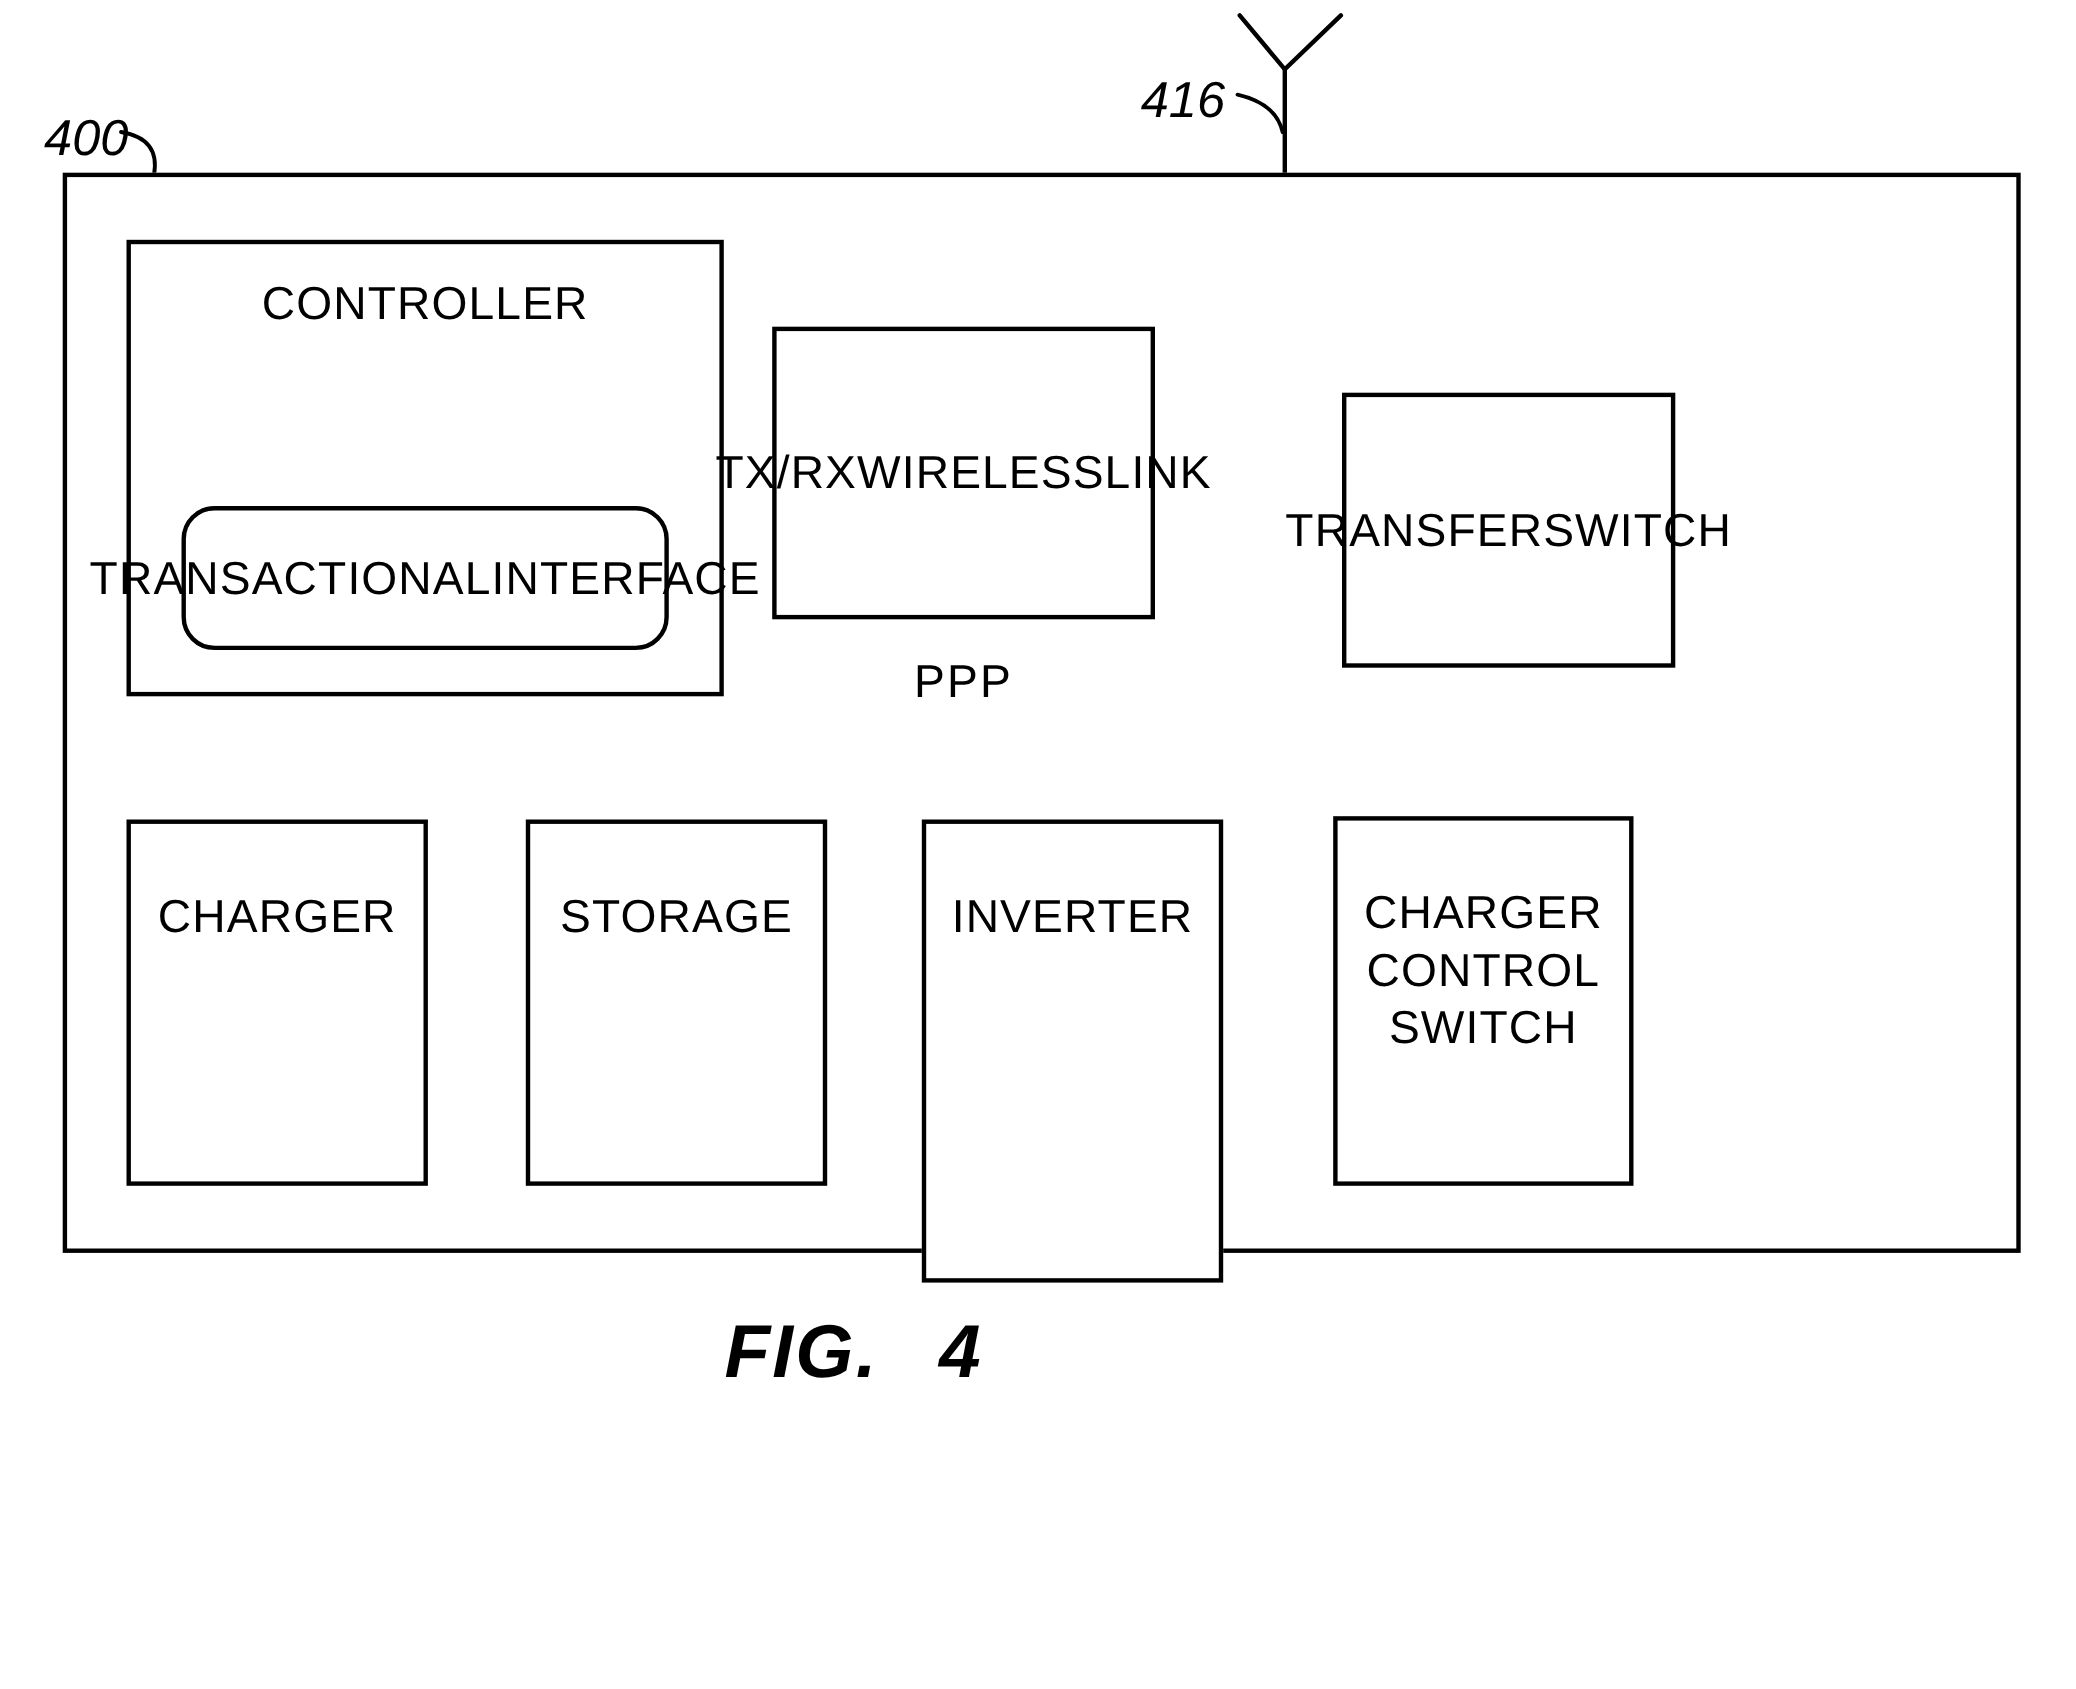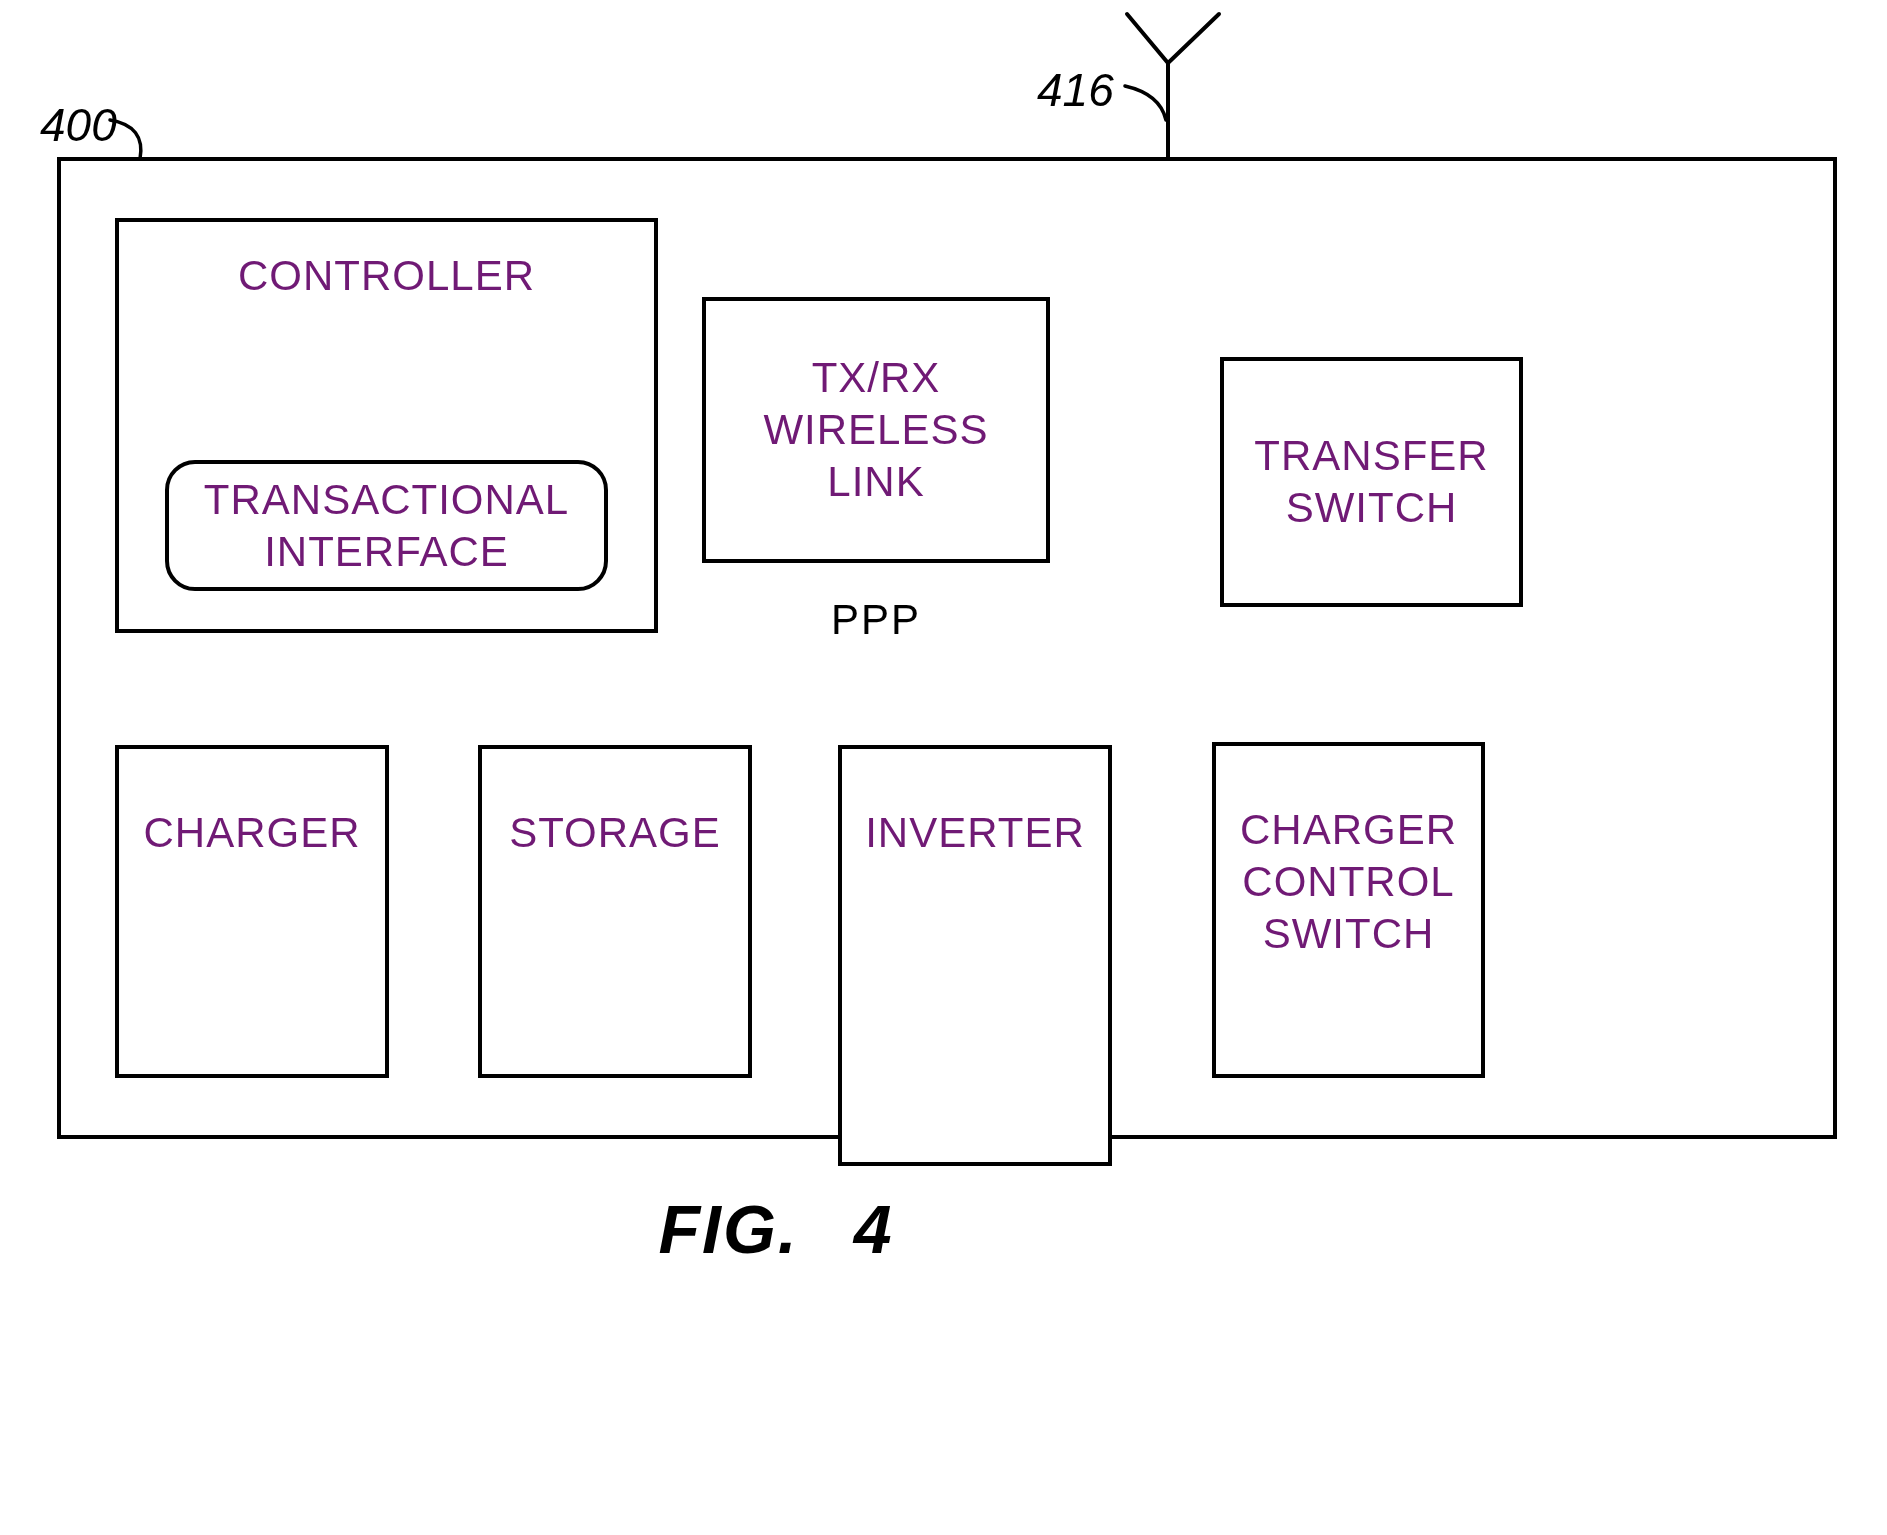--- a/index.html
+++ b/index.html
@@ -28,25 +28,25 @@
     position: absolute;
     border: 4px solid #000000;
     background: #ffffff;
     box-sizing: border-box;
   }
   .label {
     font-size: 42px;
     letter-spacing: 1px;
     text-align: center;
     line-height: 52px;
-    color: #701a75;
+    color: #000000;
   }
   .flexcenter {
     display: flex;
-    flex-direction: column;
+    flex-direction: row;
     align-items: center;
     justify-content: center;
   }
   .toplabel {
     display: flex;
     flex-direction: column;
     align-items: center;
     justify-content: flex-start;
     padding-top: 58px;
   }

